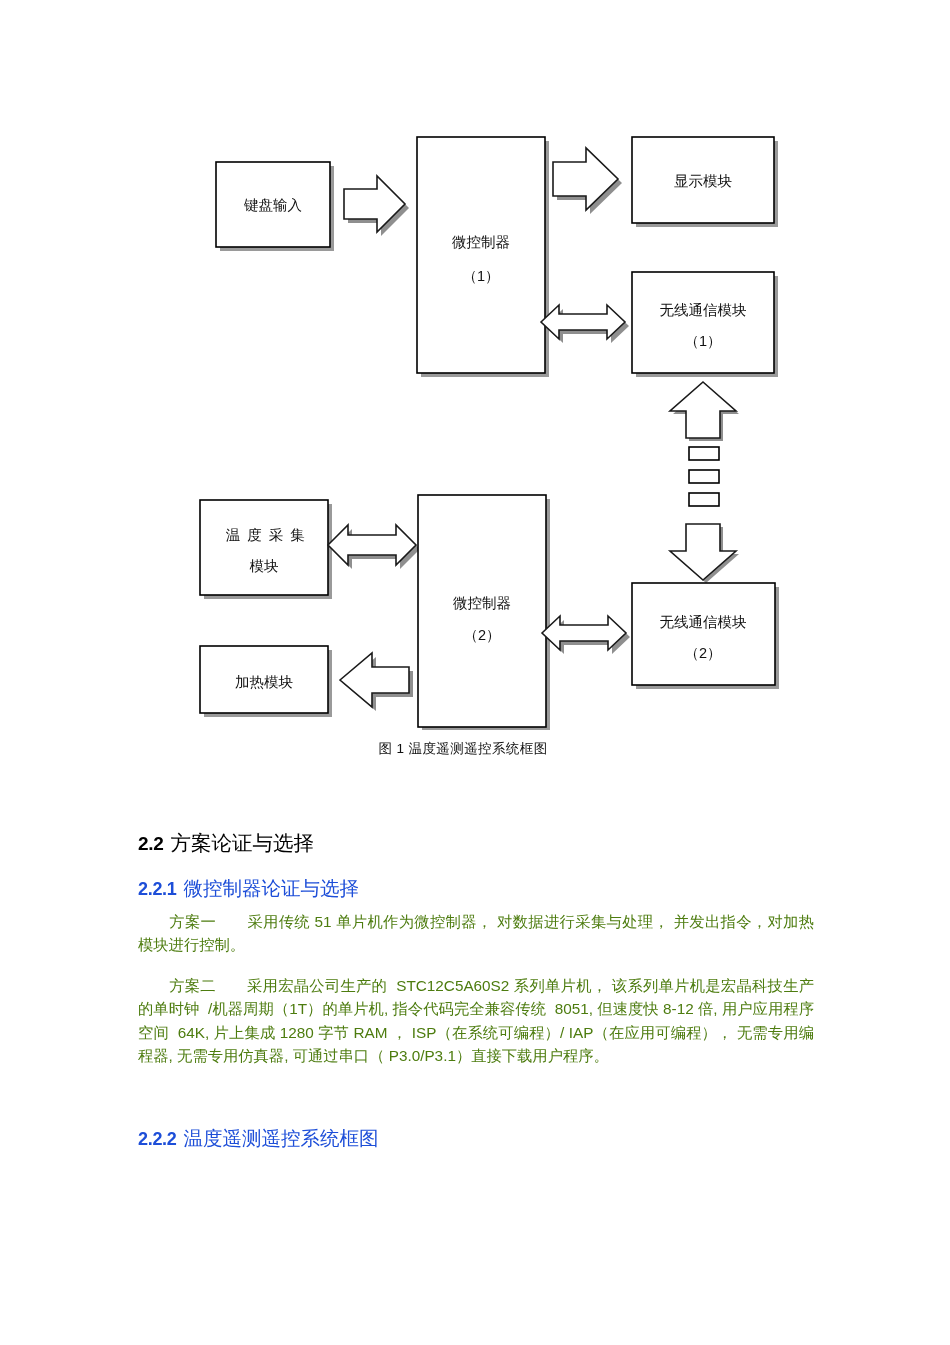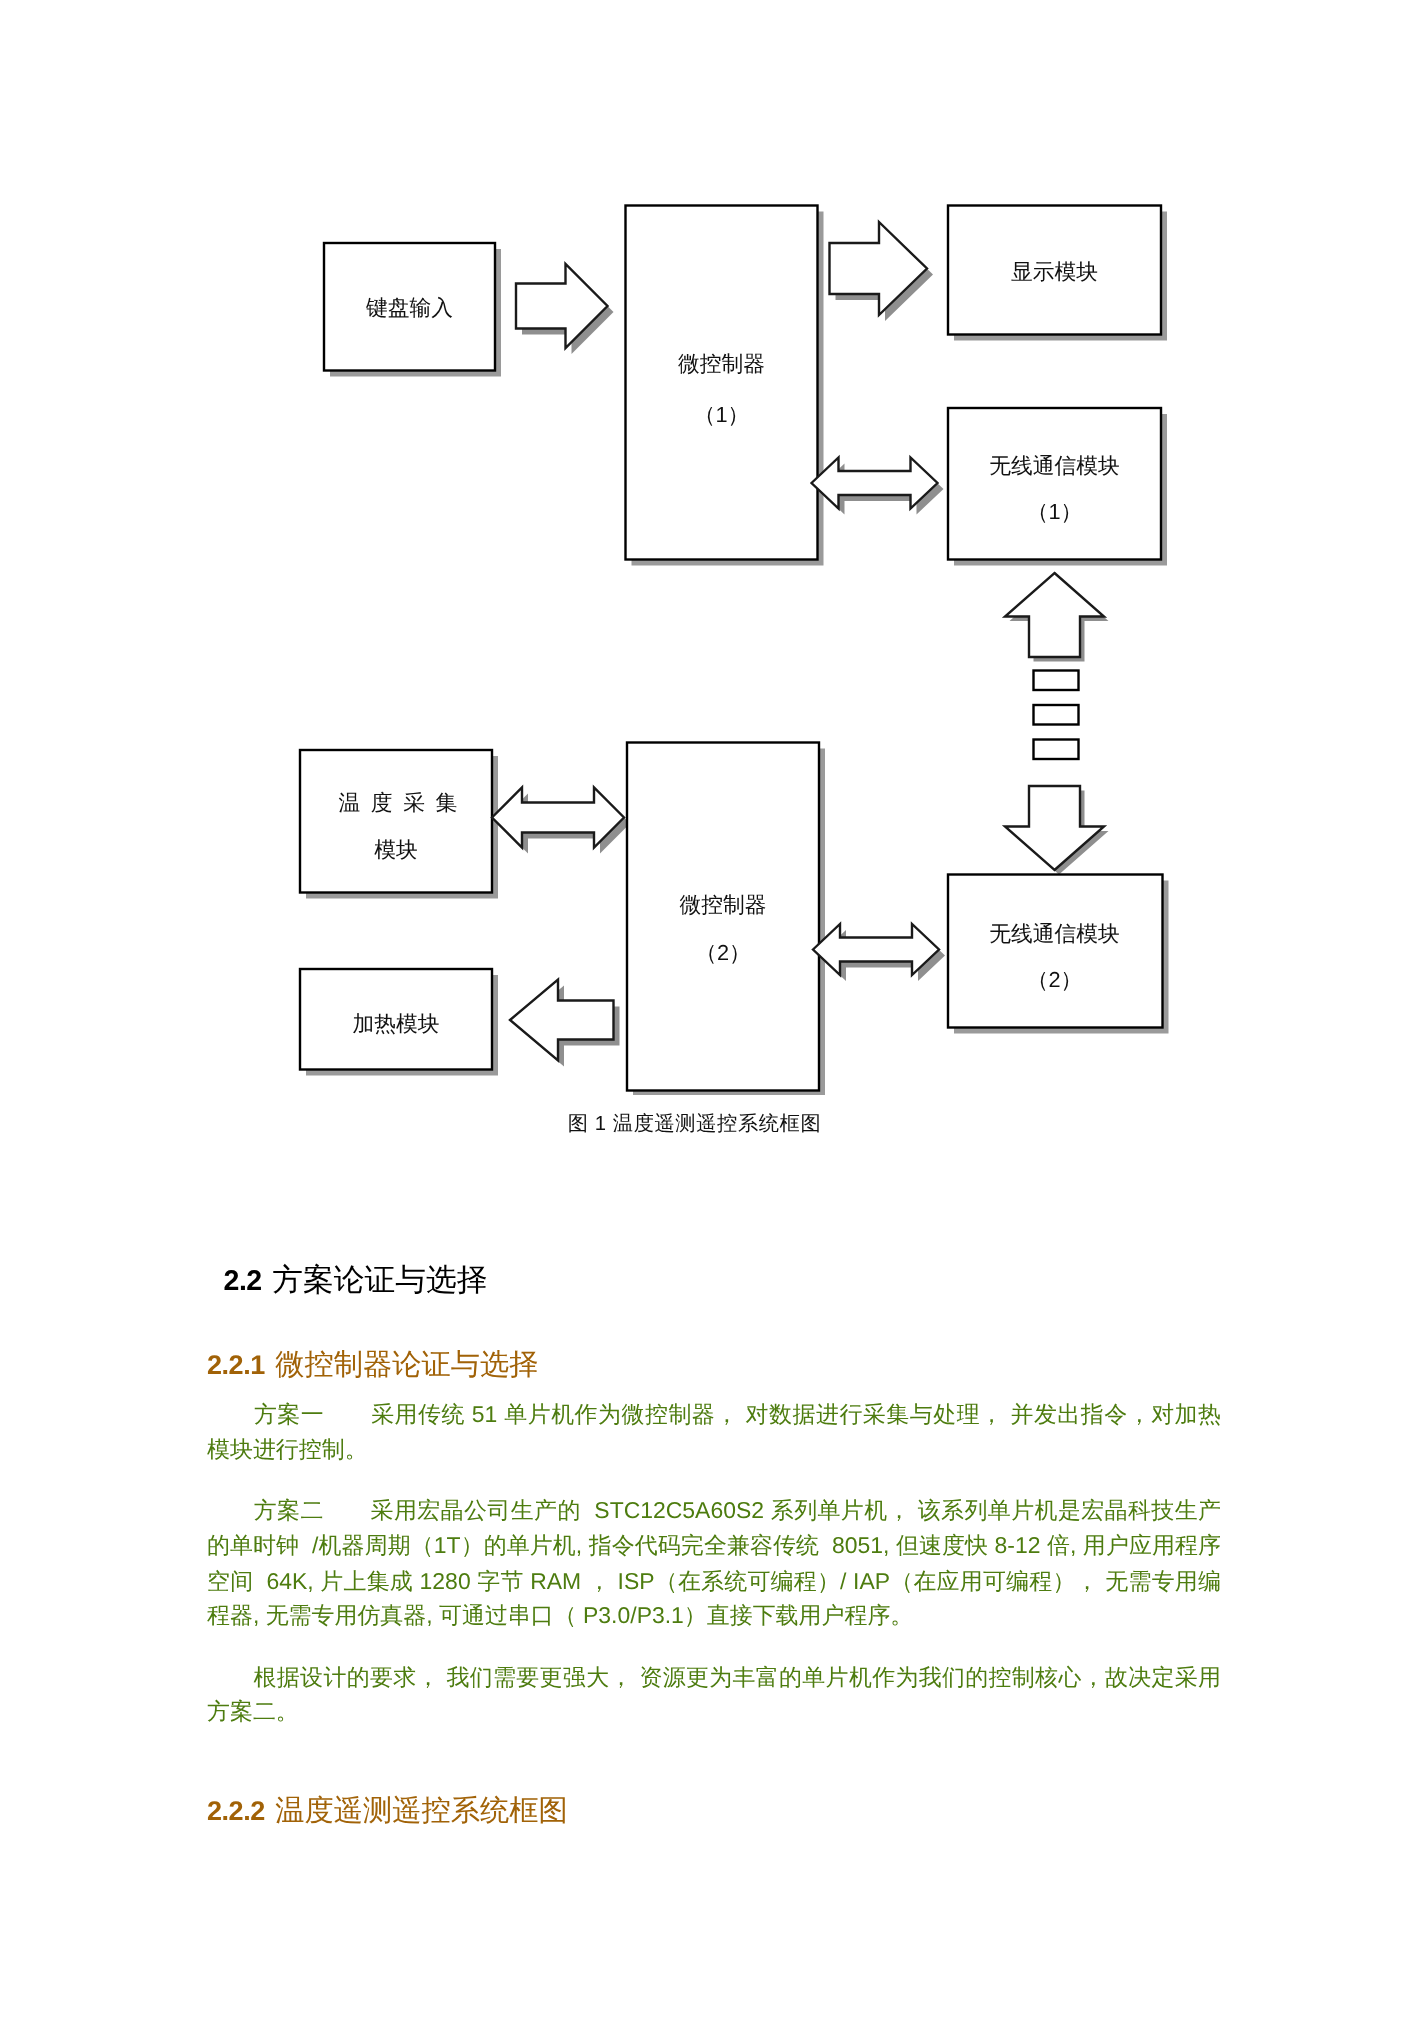--- a/index.html
+++ b/index.html
@@ -52,21 +52,21 @@
     position: absolute;
     left: 138px;
     top: 795px;
     width: 676px;
   }
 
   h2.sec {
     font-family: "Liberation Sans", "DejaVu Sans", sans-serif;
     font-size: 20px;
     font-weight: normal;
-    margin: 11px;
+    margin: 0;
     padding: 0;
     line-height: 1.35;
     color: #000;
   }
   h2.sec .num {
     font-weight: bold;
     font-size: 19px;
     letter-spacing: -0.3px;
   }
   h2.sec .ttl {
@@ -74,21 +74,21 @@
     margin-left: 7px;
   }
 
   h3.subsec {
     font-family: "Liberation Sans", "DejaVu Sans", sans-serif;
     font-size: 19px;
     font-weight: normal;
     margin: 0;
     padding: 0;
     line-height: 1.35;
-    color: #a16207;
+    color: #1d4ed8;
   }
   h3.subsec .num {
     font-weight: bold;
     font-size: 18px;
     letter-spacing: -0.3px;
   }
   h3.subsec .ttl {
     font-size: 19.5px;
     margin-left: 7px;
   }
@@ -251,21 +251,20 @@
     <div class="sp-221-to-p1"></div>
 
     <p class="body">　　方案一　　采用传统 51 单片机作为微控制器， 对数据进行采集与处理， 并发出指令，对加热模块进行控制。</p>
 
     <div class="sp-p1-to-p2"></div>
 
     <p class="body">　　方案二　　采用宏晶公司生产的  STC12C5A60S2 系列单片机， 该系列单片机是宏晶科技生产的单时钟  /机器周期（1T）的单片机, 指令代码完全兼容传统  8051, 但速度快 8-12 倍, 用户应用程序空间  64K, 片上集成 1280 字节 RAM ， ISP（在系统可编程）/ IAP（在应用可编程）， 无需专用编程器, 无需专用仿真器, 可通过串口（ P3.0/P3.1）直接下载用户程序。</p>
 
     <div class="sp-p2-to-p3"></div>
 
-    <p class="body">　　根据设计的要求， 我们需要更强大， 资源更为丰富的单片机作为我们的控制核心，故决定采用方案二。</p>
 
     <div class="sp-p3-to-222"></div>
 
     <h3 class="subsec">
       <span class="num">2.2.2</span><span class="ttl">温度遥测遥控系统框图</span>
     </h3>
 
   </div>
 
 </div>

